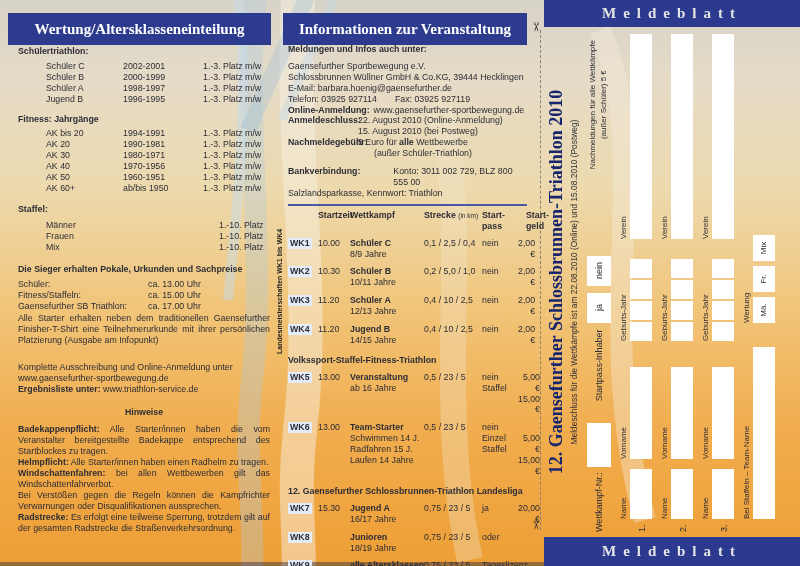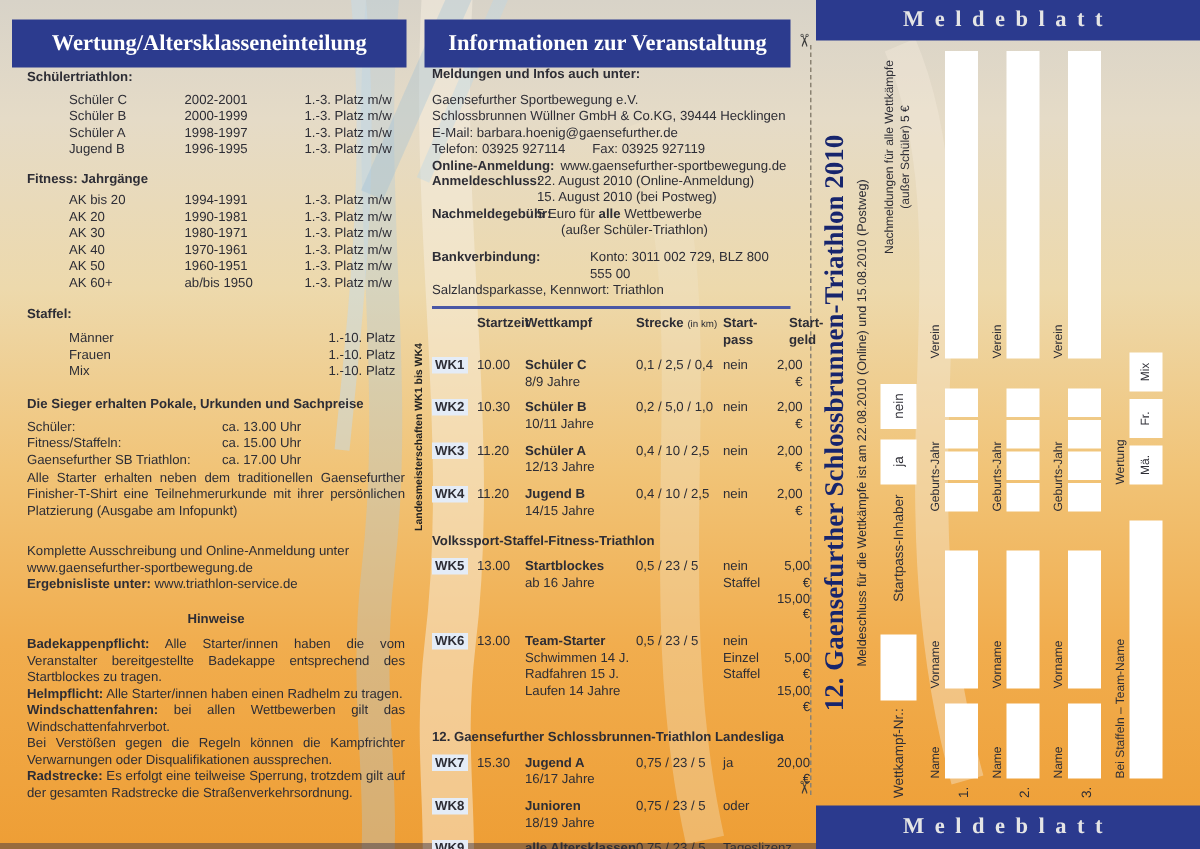--- a/index.html
+++ b/index.html
@@ -143,21 +143,21 @@
         <span>1990-1981</span>
         <span>1.-3. Platz m/w</span>
       </div>
     <div class="ag">
         <span>AK 30</span>
         <span>1980-1971</span>
         <span>1.-3. Platz m/w</span>
       </div>
     <div class="ag">
         <span>AK 40</span>
-        <span>1970-1961</span>
+        <span>1970-1956</span>
         <span>1.-3. Platz m/w</span>
       </div>
     <div class="ag">
         <span>AK 50</span>
         <span>1960-1951</span>
         <span>1.-3. Platz m/w</span>
       </div>
     <div class="ag">
         <span>AK 60+</span>
         <span>ab/bis 1950</span>
@@ -309,21 +309,21 @@
       <span class="passcell">nein</span>
       <span class="feecell">2,00 €</span>
     </div>
 
     <div class="secline">Volkssport-Staffel-Fitness-Triathlon</div>
 
     <div class="wkrow">
       <span class="badge">WK5</span>
       <span>13.00</span>
       <span>
-          <span class="b blk">Startblockes</span>
+          <span class="b blk">Veranstaltung</span>
           <span class="pre blk">ab 16 Jahre</span>
         </span>
       <span>0,5 / 23 / 5</span>
       <span class="passcell">nein
 Staffel</span>
       <span class="feecell">5,00 €
 15,00 €</span>
     </div>
     <div class="wkrow">
       <span class="badge">WK6</span>

